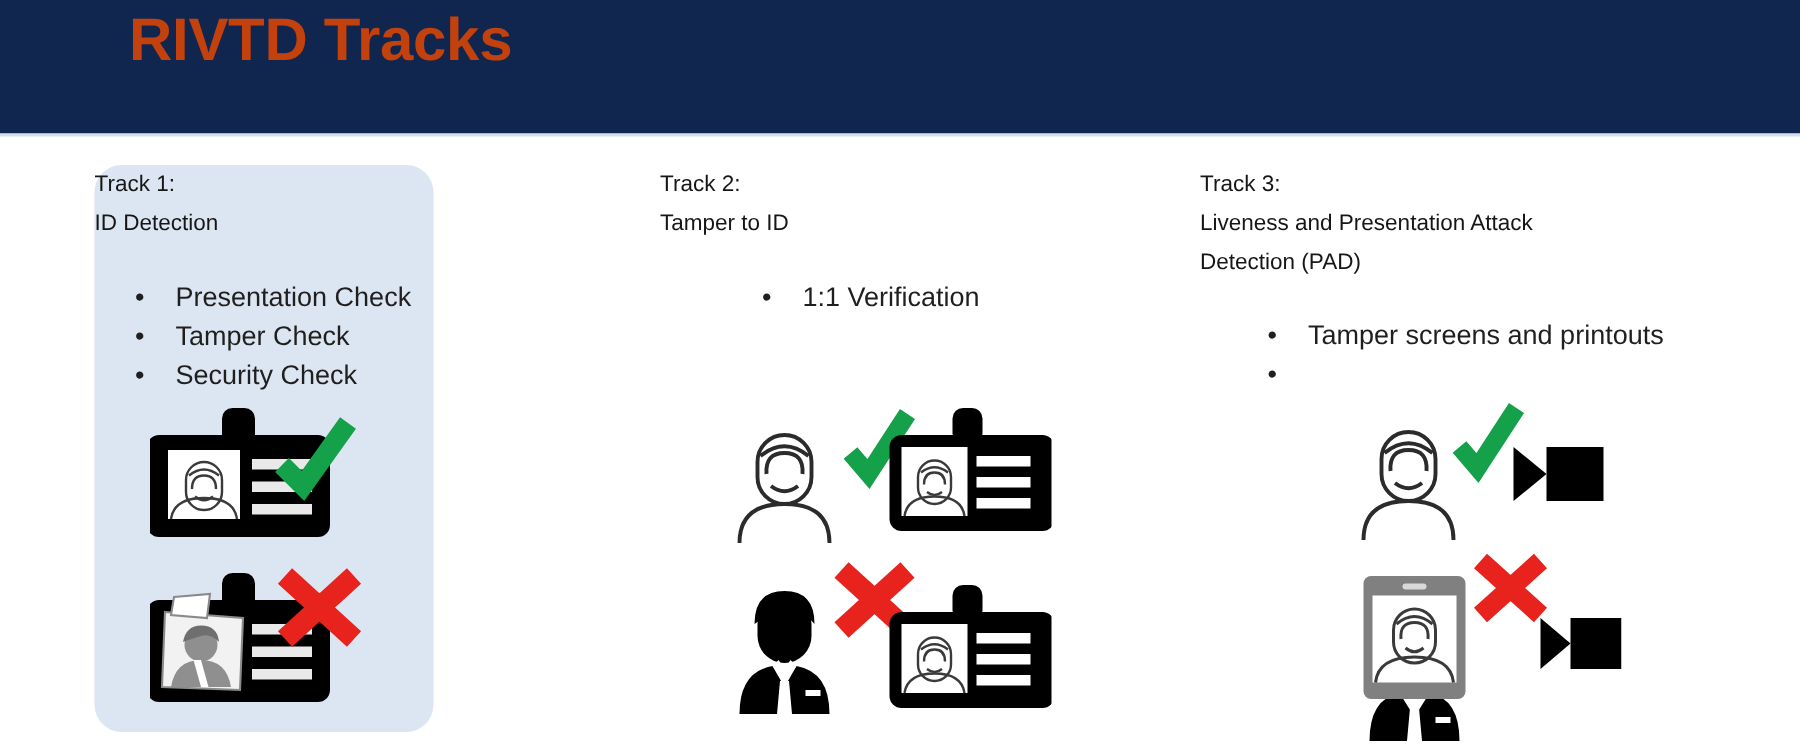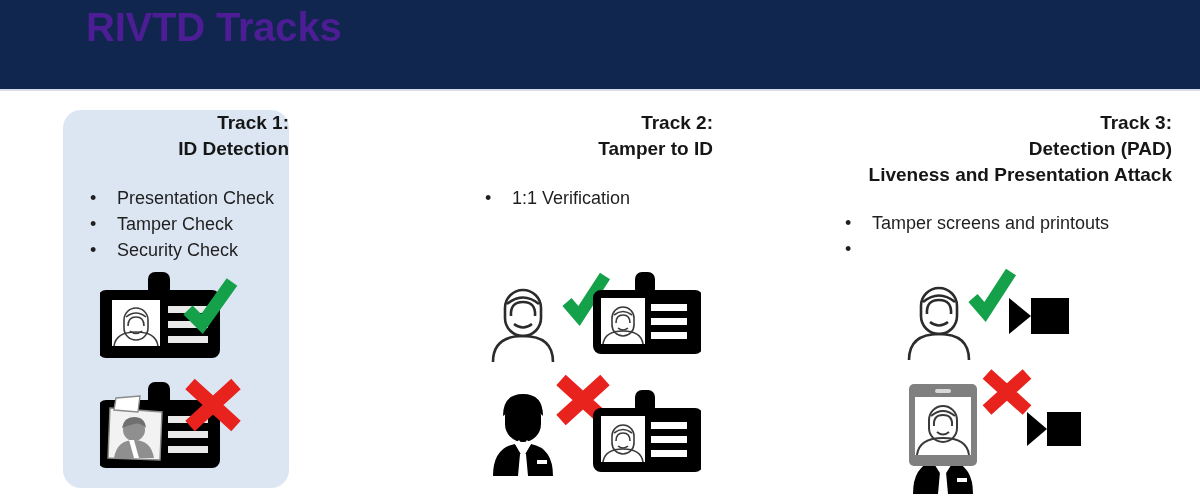--- a/index.html
+++ b/index.html
@@ -30,48 +30,48 @@
     width: 1200px;
     height: 2px;
     background: #d7dce6;
   }
   #slide-title {
     position: absolute;
     left: 86px;
     top: 5px;
     font-size: 40px;
     font-weight: bold;
-    color: #4c1d95;
+    color: #c2410c;
     letter-spacing: -0.2px;
     white-space: nowrap;
   }
 
   
   .track-col {
     position: absolute;
     top: 110px;
   }
   #track-1-col { left: 63px;  width: 226px; }
-  #track-2-col { left: 417px; width: 296px; }
+  #track-2-col { left: 440px; width: 296px; }
   #track-3-col { left: 800px; width: 372px; }
 
   #track-1-panel {
     position: absolute;
     left: 63px;
     top: 110px;
     width: 226px;
     height: 378px;
     background: #dce6f3;
     border-radius: 18px;
   }
 
   .track-heading {
-    text-align: right;
-    font-size: 19px;
-    font-weight: bold;
+    text-align: left;
+    font-size: 15px;
+    font-weight: normal;
     line-height: 26px;
     color: #161616;
   }
   .track-heading .hl { display: block; }
 
   .bullet-list {
     margin: 0;
     padding: 0;
     list-style: none;
   }
@@ -249,22 +249,22 @@
       <rect x="162" y="48" width="36" height="7" fill="#ffffff"></rect>
       <rect x="162" y="62" width="36" height="7" fill="#ffffff"></rect>
       <rect x="162" y="76" width="36" height="7" fill="#ffffff"></rect>
     </g>
   </svg>
 </div>
 
 <div class="track-col" id="track-3-col">
   <div class="track-heading">
     <span class="hl">Track 3:</span>
+    <span class="hl">Liveness and Presentation Attack</span>
     <span class="hl">Detection (PAD)</span>
-    <span class="hl">Liveness and Presentation Attack</span>
   </div>
   <ul class="bullet-list" id="track-3-bullets">
     <li class="bullet-row">
       <span class="bullet-dot">•</span>
       <span>Tamper screens and printouts</span>
     </li>
     <li class="bullet-row">
       <span class="bullet-dot">•</span>
     </li>
   </ul>

